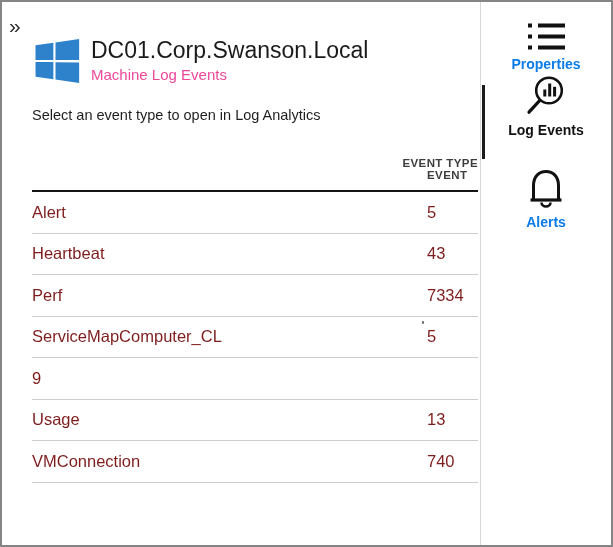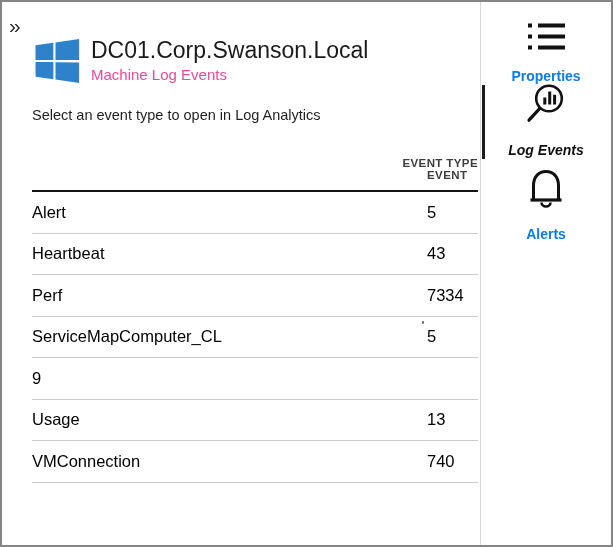--- a/index.html
+++ b/index.html
@@ -40,43 +40,43 @@
     letter-spacing: 0.4px;
     flex-direction: column;
   }
   .col-type { flex: 1; min-width: 0; }
   .col-count { width: 51px; flex: none; }
   .trow {
     display: flex; align-items: center;
     height: 40.5px; border-bottom: 1px solid #cccccc;
     font-size: 16.5px; cursor: pointer;
   }
-  .link { color: #000000; text-decoration: none; cursor: pointer; }
+  .link { color: #7f1d1d; text-decoration: none; cursor: pointer; }
   .artifact-dot {
     position: absolute; left: 420px; top: 319px;
     width: 2px; height: 3px; background: #6b6b6b; border-radius: 1px;
   }
   
   .toolbar {
     position: absolute; top: 0; right: 0; bottom: 0;
     width: 130px;
     border-left: 1px solid #d8d8d8;
     background: #ffffff;
   }
   .scroll-thumb {
     position: absolute; left: 1px; top: 83px;
     width: 3px; height: 74px; background: #1a1a1a;
   }
   .side-item {
     position: absolute; left: 0; width: 100%;
     display: flex; flex-direction: column; align-items: center;
-    gap: 16px; cursor: pointer;
+    gap: 4px; cursor: pointer;
   }
   .side-item.props { top: 20px; }
-  .side-item.logev { top: 80px; font-style: italic; }
+  .side-item.logev { top: 72px; }
   .side-item.alerts { top: 166px; }
   .side-label { font-size: 14px; font-weight: 700; }
   .side-label.blue { color: #0b7ce8; }
   .side-label.black { color: #111111; }
 </style>
 </head>
 <body>
 
 <div class="screen">
 

